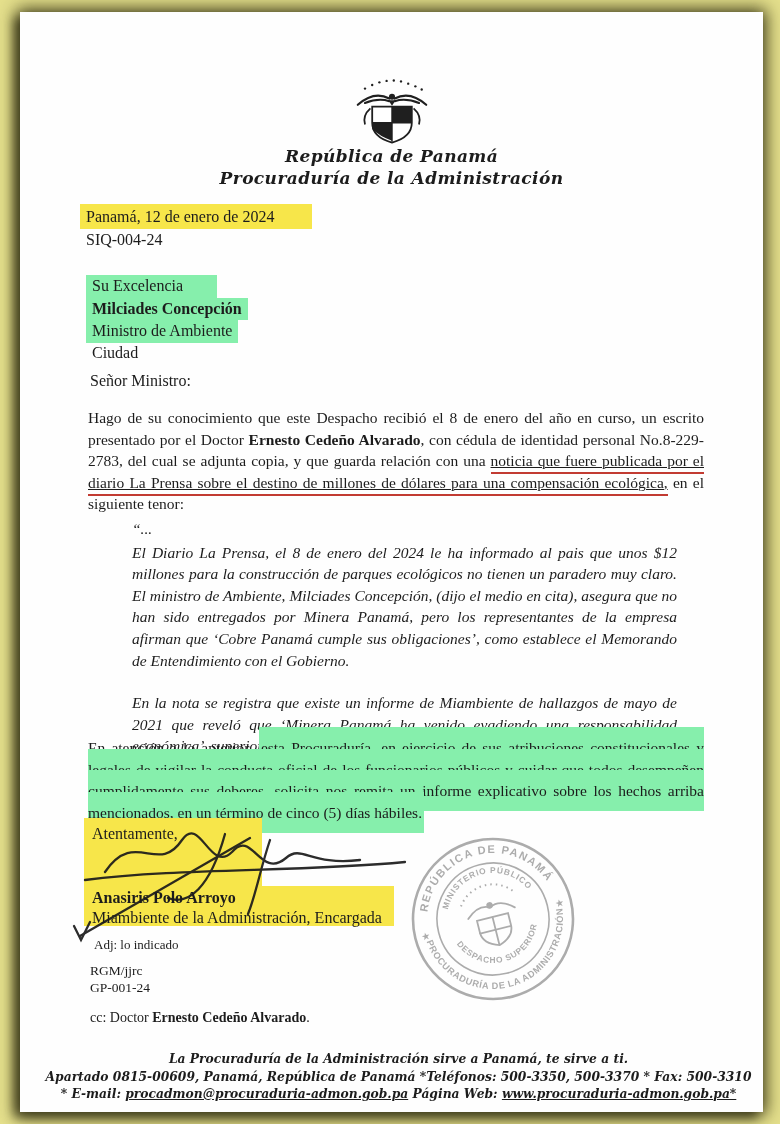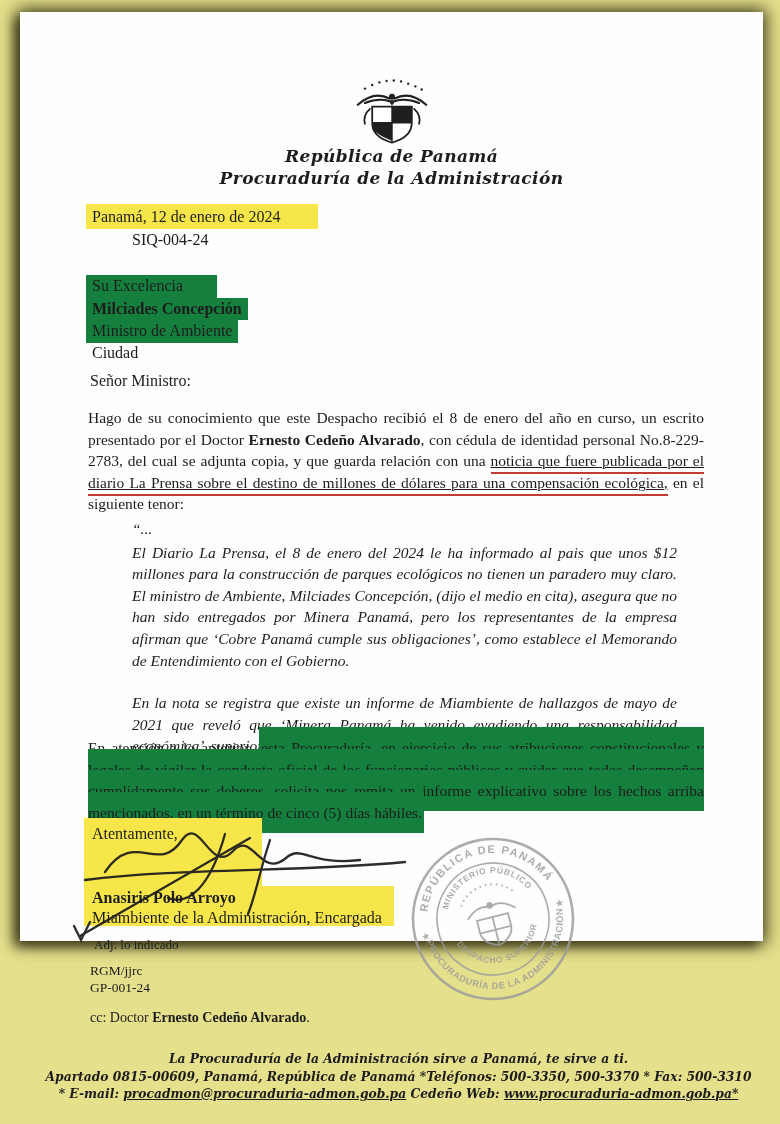--- a/index.html
+++ b/index.html
@@ -5,35 +5,35 @@
   html,body{margin:0;padding:0;}
   body{
     width:780px;height:1124px;
     background:#e5e08c;
     overflow:hidden;
     font-family:"Liberation Serif", serif;
     color:#1c1c1c;
     position:relative;
   }
   .paper{
-    position:absolute;left:20px;top:12px;width:743px;height:929px;
+    position:absolute;left:20px;top:12px;width:743px;height:1100px;
     background:#fefefe;
     box-shadow:0 0 16px 3px rgba(35,33,8,0.85), -6px 6px 10px rgba(35,33,8,0.6);
   }
   .abs{position:absolute;}
   
   .crest-wrap{left:0;right:0;top:64px;text-align:center;}
   .hdr{left:0;right:0;text-align:center;font-family:"DejaVu Serif",serif;
        font-style:italic;font-weight:700;letter-spacing:.4px;}
   .hdr1{top:134px;font-size:17px;}
   .hdr2{top:156px;font-size:17px;}
-  .mark{background:#15803d;}
-  .date-block{left:66px;top:192px;font-size:16px;line-height:21px;}
+  .mark{background:#86efac;}
+  .date-block{left:60px;top:192px;font-size:16px;line-height:21px;}
   .date-mark{background:#f7e64a;padding:2px 38px 2px 6px;display:inline-block;}
-  .ref{padding-left:6px;margin-left:40px;}
+  .ref{padding-left:6px;}
   .addr{left:66px;top:263px;font-size:16px;line-height:20.5px;}
   .addr .mark{display:inline-block;padding:1px 6px 1px 6px;}
   .addr .pad-r{padding-right:34px;}
   .addr b{font-weight:700;}
   .plainline{padding-left:6px;}
   .greet{left:70px;top:360px;font-size:16px;}
   .para{font-size:15.5px;line-height:21.6px;text-align:justify;}
   .p1{left:68px;top:395px;width:616px;}
   .p1 b{font-weight:700;}
   .red-under{
@@ -192,16 +192,16 @@
       <circle cx="86" cy="72" r="2.4" fill="#9b9b9b"></circle>
       <path d="M70,84 h32 v12 q0,12 -16,17 q-16,-5 -16,-17 z"></path>
       <line x1="86" y1="84" x2="86" y2="112"></line>
       <line x1="70" y1="97" x2="102" y2="97"></line>
     </g>
   </svg>
 
   <div class="abs footer">
     <div>La Procuraduría de la Administración sirve a Panamá, te sirve a ti.</div>
     <div>Apartado 0815-00609, Panamá, República de Panamá  *Teléfonos: 500-3350, 500-3370  * Fax: 500-3310</div>
-    <div><span>* E-mail: </span><span class="u">procadmon@procuraduria-admon.gob.pa</span><span> Cedeño Web: </span><span class="u">www.procuraduria-admon.gob.pa*</span></div>
+    <div><span>* E-mail: </span><span class="u">procadmon@procuraduria-admon.gob.pa</span><span> Página Web: </span><span class="u">www.procuraduria-admon.gob.pa*</span></div>
   </div>
 
 </div>
 
 </body></html>

